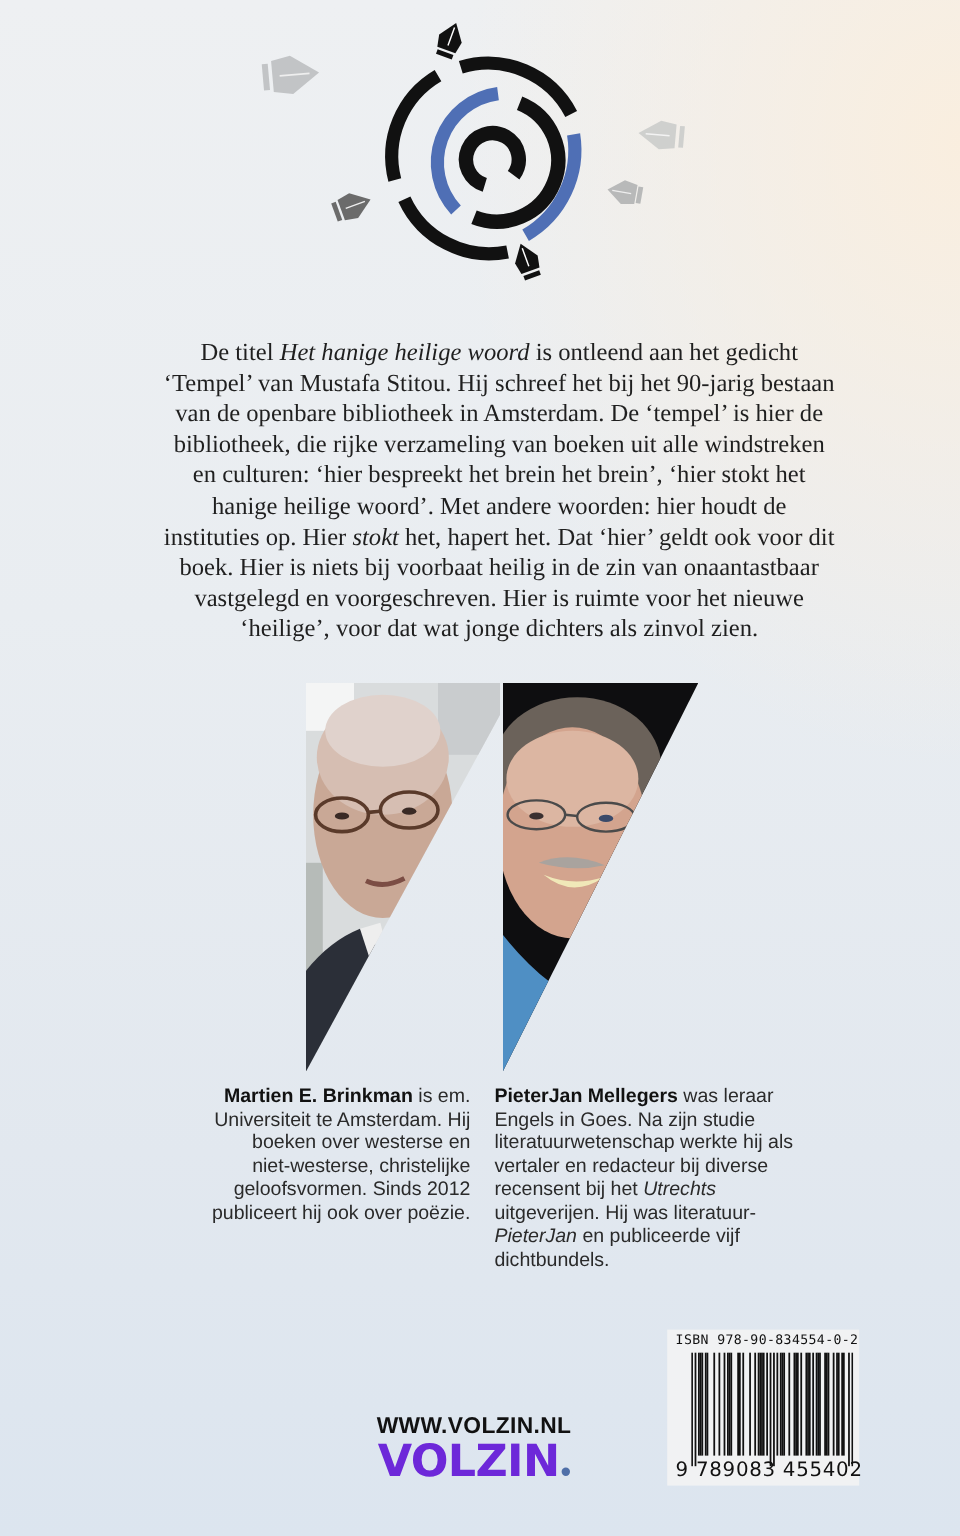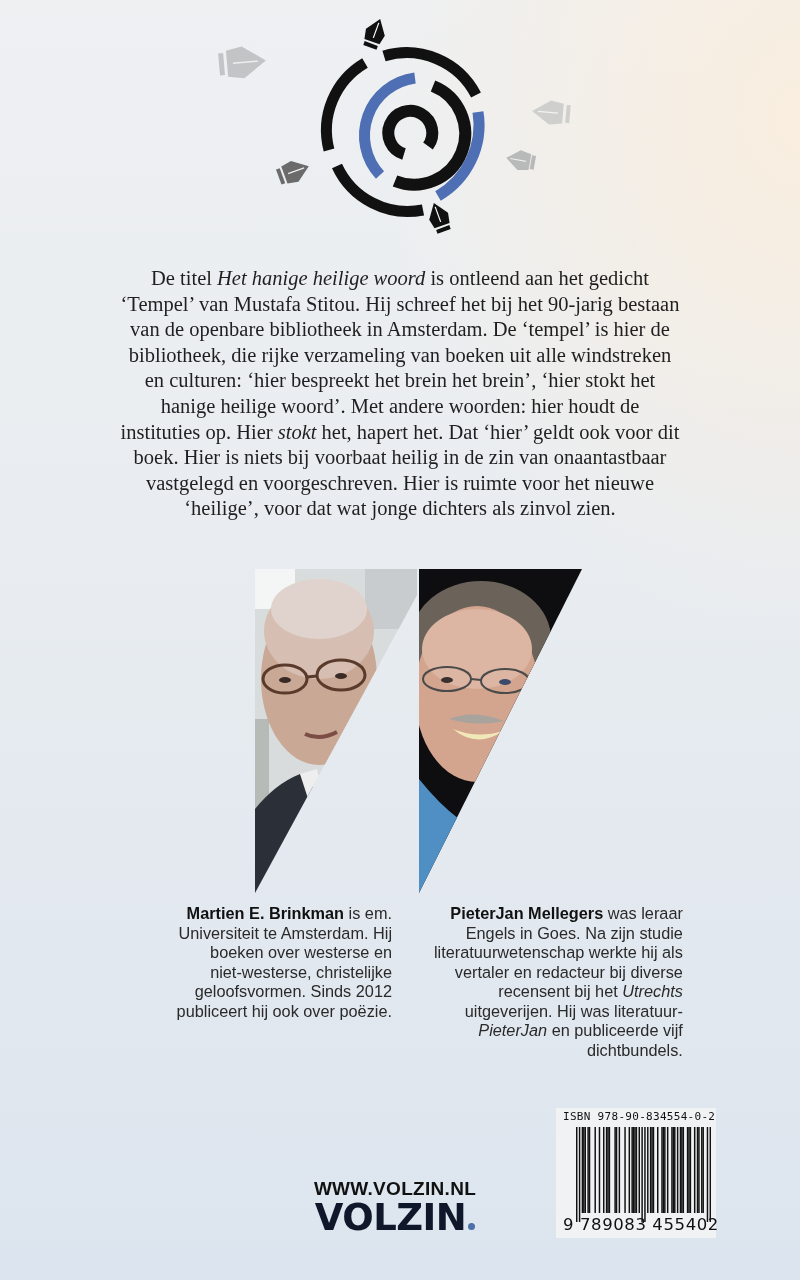--- a/index.html
+++ b/index.html
@@ -9,40 +9,40 @@
       radial-gradient(ellipse 420px 520px at 800px 120px, rgba(250,238,222,0.95), rgba(250,238,222,0) 100%),
       linear-gradient(180deg, #eef0f2 0%, #e9edf1 40%, #e2e8ef 75%, #dce5ef 100%);
     font-family: "Liberation Sans", sans-serif;
     color: #1c1c1c;
   }
   .logo { position: absolute; left: 190px; top: 0; width: 420px; height: 250px; }
   .intro {
     position: absolute; left: 80px; top: 266px; width: 640px;
     font-family: "Liberation Serif", "DejaVu Serif", serif;
     font-size: 20.5px; line-height: 25.6px; text-align: center; color: #1f1f1f;
-    margin: 0;
+    margin: 16px;
   }
   .intro .line { display: block; white-space: nowrap; }
   .intro em { font-style: italic; }
   .photo { position: absolute; top: 569px; height: 324px; overflow: hidden; }
   .photo-left { left: 255px; width: 162px; clip-path: polygon(0 0, 100% 0, 100% 8%, 0 100%); }
   .photo-right { left: 419px; width: 163px; clip-path: polygon(0 0, 100% 0, 0 100%); }
   .photo svg { display:block; }
   .bio {
     position: absolute; top: 904px; font-size: 16.3px; line-height: 19.5px; color: #2a2a2a;
     margin: 0;
   }
   .bio .line { display: block; white-space: nowrap; }
   .bio b { font-weight: bold; color: #111; }
   .bio em { font-style: italic; }
   .bio-left { right: 408px; text-align: right; }
-  .bio-right { left: 434px; text-align: right; }
+  .bio-right { left: 412px; text-align: left; }
   .publisher { position: absolute; left: 300px; top: 1178px; width: 190px; text-align: center; }
   .publisher .url { font-weight: bold; font-size: 19px; letter-spacing: 0.3px; color: #111; display: block; }
-  .publisher .brand { font-weight: 900; font-size: 37px; letter-spacing: -0.5px; color: #0f172a; display: inline-block; line-height: 40px; margin-top: -2px; font-family: "DejaVu Sans", sans-serif; }
+  .publisher .brand { font-weight: 900; font-size: 37px; letter-spacing: -0.5px; color: #6d28d9; display: inline-block; line-height: 40px; margin-top: -2px; font-family: "DejaVu Sans", sans-serif; }
   .publisher .dot { display: inline-block; width: 7px; height: 7px; border-radius: 50%; background: #4f6fa8; margin-left: 2px; vertical-align: baseline; }
   .barcode-wrap { position: absolute; left: 556px; top: 1108px; width: 160px; height: 130px; background: #f1f2f3; }
   .isbn-label { position: absolute; left: 563px; top: 1110px; font-family: "DejaVu Sans Mono", monospace; font-size: 11px; letter-spacing: 0.3px; color: #111; }
   .barcode { position: absolute; left: 576px; top: 1127px; }
   .barcode-digits { position: absolute; left: 563px; top: 1215px; font-family: "DejaVu Sans", sans-serif; font-size: 16.5px; color: #111; letter-spacing: 0.6px; }
 </style>
 </head>
 <body>
 
 <svg class="logo" viewBox="190 0 420 250" width="420" height="250">

